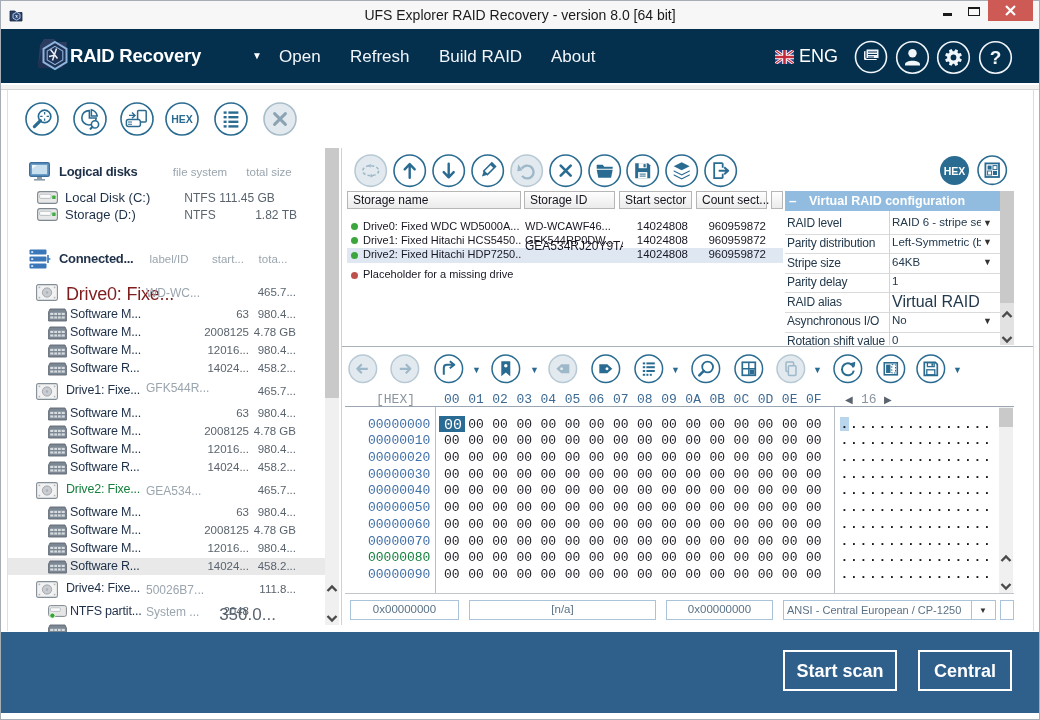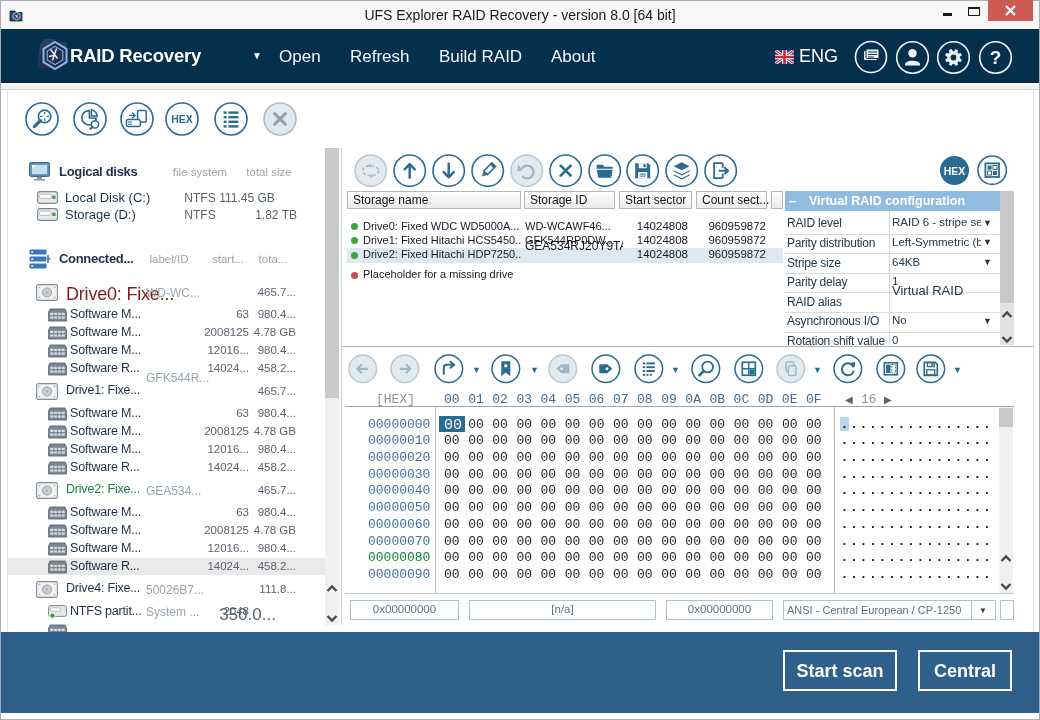--- a/index.html
+++ b/index.html
@@ -200,21 +200,21 @@
 <svg class="a" style="left:36px;top:382.5px" width="22" height="17" viewBox="0 0 22 17">
     <rect x="0.6" y="0.6" width="20.8" height="15.8" rx="1.6" fill="#f2f2f2" stroke="#848e96" stroke-width="1.1"></rect>
     <circle cx="11" cy="8.5" r="4.6" fill="#c9cdd1" stroke="#989fa6" stroke-width="0.9"></circle>
     <circle cx="11" cy="8.5" r="1.2" fill="#aab0b6"></circle>
     <rect x="2.6" y="2.6" width="1.6" height="1.6" fill="#b0b8be"></rect>
     <rect x="17.8" y="2.6" width="1.6" height="1.6" fill="#b0b8be"></rect>
     <rect x="2.6" y="12.8" width="1.6" height="1.6" fill="#b0b8be"></rect>
     <rect x="17.8" y="12.8" width="1.6" height="1.6" fill="#b0b8be"></rect>
   </svg>
 <div class="tx" style="left:66px;top:383.0px;font-size:12.5px;color:#1e3048;letter-spacing:-0.2px">Drive1: Fixe...</div>
-<div class="tx" style="left:146px;top:371px;font-size:12px;color:#9aa5ae">GFK544R...</div>
+<div class="tx" style="left:146px;top:381px;font-size:12px;color:#9aa5ae">GFK544R...</div>
 <div class="tx" style="left:199px;top:384.5px;width:97px;text-align:right;font-size:11.5px;color:#5a646e">465.7...</div>
 <svg class="a" style="left:48px;top:406.5px" width="19" height="14" viewBox="0 0 19 14">
     <path d="M2 1 H17 L18.4 4 V13 H0.6 V4 Z" fill="#7c8794" stroke="#5d6873" stroke-width="0.9"></path>
     <rect x="2.2" y="4.8" width="14.6" height="2.2" fill="#d7dce0"></rect>
     <rect x="2.2" y="8.4" width="14.6" height="2.2" fill="#d7dce0"></rect>
     <path d="M5.8 4.8 V10.6 M9.5 4.8 V10.6 M13.2 4.8 V10.6" stroke="#7c8794" stroke-width="0.9"></path>
   </svg>
 <div class="tx" style="left:70px;top:405.5px;font-size:12.5px;color:#1e3048;letter-spacing:-0.2px">Software M...</div>
 <div class="tx" style="left:149px;top:407.0px;width:100px;text-align:right;font-size:11.5px;color:#5a646e">63</div>
 <div class="tx" style="left:199px;top:407.0px;width:97px;text-align:right;font-size:11.5px;color:#5a646e">980.4...</div>
@@ -434,21 +434,21 @@
 <div class="tx" style="left:983px;top:237.4px;font-size:9px;color:#333">▼</div>
 <div class="a" style="left:785px;top:253.2px;width:215px;height:1px;background:#dadada"></div>
 <div class="tx" style="left:787px;top:255.5px;font-size:12px;letter-spacing:-0.2px;color:#23394c">Stripe size</div>
 <div class="tx" style="left:892px;top:255.5px;width:89px;overflow:hidden;font-size:11.5px;color:#23394c">64KB</div>
 <div class="tx" style="left:983px;top:257.0px;font-size:9px;color:#333">▼</div>
 <div class="a" style="left:785px;top:272.8px;width:215px;height:1px;background:#dadada"></div>
 <div class="tx" style="left:787px;top:275.1px;font-size:12px;letter-spacing:-0.2px;color:#23394c">Parity delay</div>
 <div class="tx" style="left:892px;top:275.1px;width:89px;overflow:hidden;font-size:11.5px;color:#23394c">1</div>
 <div class="a" style="left:785px;top:292.4px;width:215px;height:1px;background:#dadada"></div>
 <div class="tx" style="left:787px;top:294.7px;font-size:12px;letter-spacing:-0.2px;color:#23394c">RAID alias</div>
-<div class="tx" style="left:892px;top:283px;width:89px;overflow:hidden;font-size:13px;color:#23394c">Virtual RAID</div>
+<div class="tx" style="left:892px;top:293px;width:89px;overflow:hidden;font-size:16px;color:#23394c">Virtual RAID</div>
 <div class="a" style="left:785px;top:312.0px;width:215px;height:1px;background:#dadada"></div>
 <div class="tx" style="left:787px;top:314.3px;font-size:12px;letter-spacing:-0.2px;color:#23394c">Asynchronous I/O</div>
 <div class="tx" style="left:892px;top:314.3px;width:89px;overflow:hidden;font-size:11.5px;color:#23394c">No</div>
 <div class="tx" style="left:983px;top:315.8px;font-size:9px;color:#333">▼</div>
 <div class="a" style="left:785px;top:331.6px;width:215px;height:1px;background:#dadada"></div>
 <div class="tx" style="left:787px;top:333.9px;font-size:12px;letter-spacing:-0.2px;color:#23394c">Rotation shift value</div>
 <div class="tx" style="left:892px;top:333.9px;width:89px;overflow:hidden;font-size:11.5px;color:#23394c">0</div>
 <div class="a" style="left:889px;top:210.5px;width:1px;height:134.5px;background:#d4d4d4"></div>
 <div class="a" style="left:1000px;top:191px;width:14px;height:154px;background:#e2e2e2"></div>
 <div class="a" style="left:1000px;top:191px;width:14px;height:112px;background:#c9c9c9"></div>

